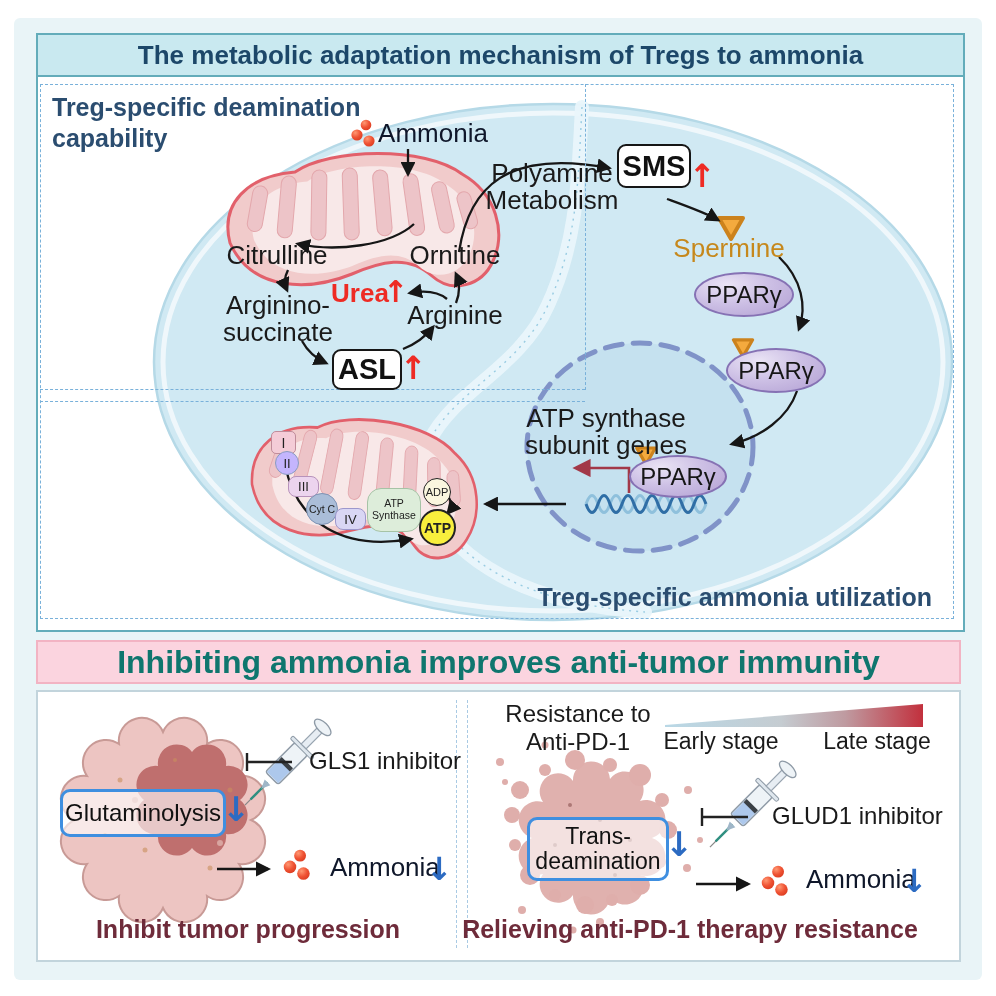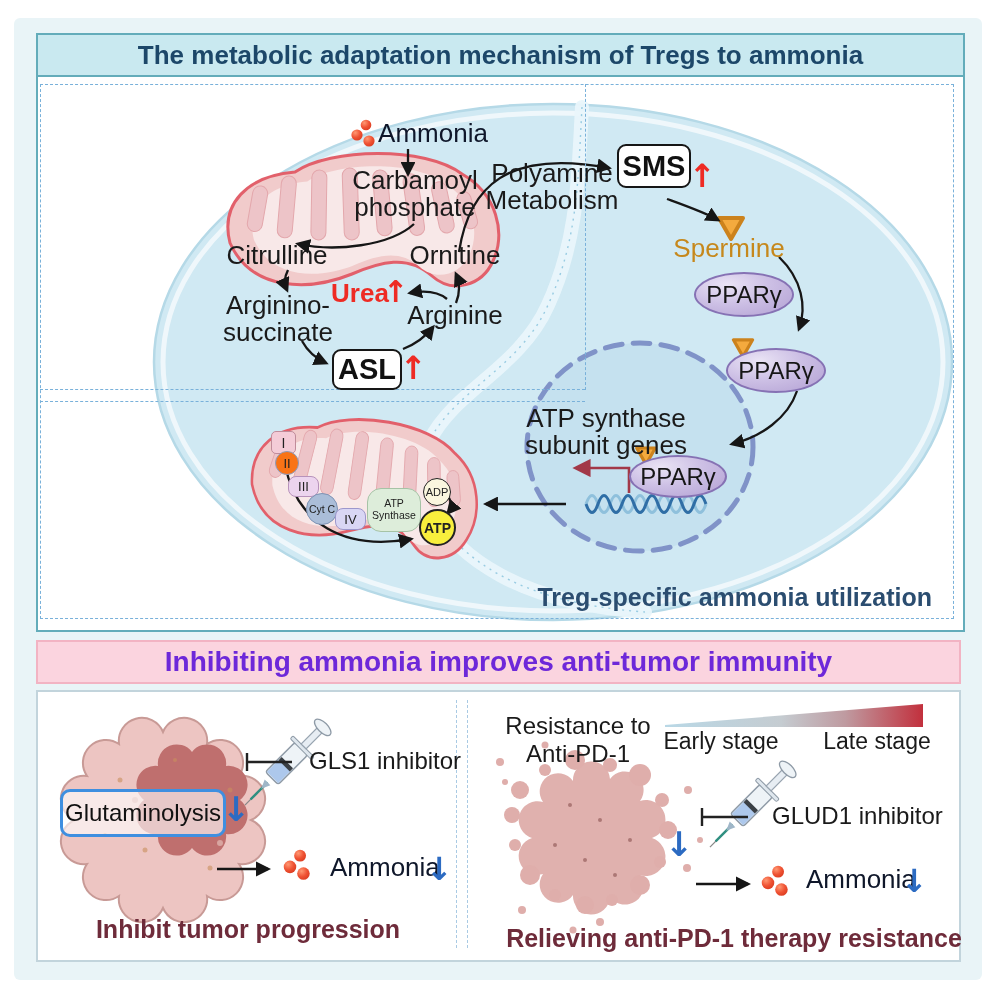--- a/index.html
+++ b/index.html
@@ -6,21 +6,21 @@
   .page{position:relative;width:996px;height:996px;background:#ffffff;font-family:"Liberation Sans",sans-serif;overflow:hidden;}
   .backdrop{position:absolute;left:14px;top:18px;width:968px;height:962px;background:#e9f4f7;border-radius:6px;}
   .lbl{position:absolute;color:#1a1a1a;font-size:26px;line-height:1.04;text-align:center;white-space:nowrap;transform:translateX(-50%);}
   .lbl-left{transform:none;text-align:left;}
   .lbl-right{transform:none;text-align:right;}
   .svgbg{position:absolute;left:0;top:0;z-index:1;pointer-events:none;} .z3{z-index:3;}
   .topbox{position:absolute;left:36px;top:33px;width:925px;height:595px;border:2px solid #63acba;background:#ffffff;z-index:0;}
   .topbar{position:absolute;left:36px;top:33px;width:925px;height:40px;background:#c9e9f0;border:2px solid #63acba;display:flex;align-items:center;justify-content:center;z-index:2;}
   .topbar span{color:#1c4769;font-weight:bold;font-size:26px;}
   .pinkbar{position:absolute;left:36px;top:640px;width:925px;height:44px;background:#fbd4df;border:2px solid #f2b3c3;display:flex;align-items:center;justify-content:center;z-index:2;box-sizing:border-box;}
-  .pinkbar span{color:#6d28d9;font-weight:bold;font-size:28px;}
+  .pinkbar span{color:#0f766e;font-weight:bold;font-size:32px;}
   .botbox{position:absolute;left:36px;top:690px;width:925px;height:272px;border:2px solid #c2d4dc;background:#ffffff;z-index:0;box-sizing:border-box;}
   .dash{position:absolute;z-index:2;pointer-events:none;}
   .dash-rect{border:1.6px dashed #79b1da;}
   .dash-h{border-top:1.6px dashed #79b1da;height:0;}
   .dash-v{border-left:1.6px dashed #79b1da;width:0;}
   .dash-v2{border-left:1.6px dashed #a9cae4;width:0;}
   .sec-title{position:absolute;color:#2b4d70;font-weight:bold;font-size:25px;line-height:1.22;z-index:3;}
   .pillbox{position:absolute;background:#ffffff;border:2.6px solid #161616;border-radius:9px;display:flex;align-items:center;justify-content:center;font-weight:bold;font-size:29px;color:#111;z-index:3;}
   .pparg{position:absolute;border:2.5px solid #8672b4;border-radius:50%;background:radial-gradient(ellipse at 32% 26%, #eae4f5 0%, #cdc0e5 45%, #b2a0d3 100%);display:flex;align-items:center;justify-content:center;font-size:24px;color:#161616;z-index:3;}
   .uparr{position:absolute;color:#ee2b24;font-weight:bold;font-family:"DejaVu Sans",sans-serif;z-index:4;line-height:1;}
@@ -224,29 +224,29 @@
     </g>
   </svg>
 
   <div class="dash dash-rect" style="left:40px;top:84px;width:912px;height:533px;"></div>
   <div class="dash dash-h" style="left:40px;top:389px;width:545px;"></div>
   <div class="dash dash-h" style="left:40px;top:401px;width:545px;"></div>
   <div class="dash dash-v" style="left:585px;top:84px;height:306px;"></div>
   <div class="dash dash-v2" style="left:456px;top:700px;height:248px;"></div>
   <div class="dash dash-v2" style="left:467px;top:700px;height:248px;"></div>
 
+  <div class="sec-title" style="left:52px;top:92px;">
+    <span>Treg-specific deamination</span><br>
+    <span>capability</span>
+  </div>
   <div class="sec-title lbl-right" style="right:64px;top:582px;z-index:3;">
     <span>Treg-specific ammonia utilization</span>
   </div>
 
   <div class="lbl ammon z3" style="left:433px;top:120px;">Ammonia</div>
-  <div class="lbl z3" style="left:415px;top:167px;">
-    <span>Carbamoyl</span><br>
-    <span>phosphate</span>
-  </div>
   <div class="lbl z3" style="left:277px;top:242px;">Citrulline</div>
   <div class="lbl z3" style="left:455px;top:242px;">Ornitine</div>
   <div class="lbl z3" style="left:360px;top:280px;color:#ee2b24;font-weight:bold;">Urea</div>
   <div class="uparr" style="left:383px;top:277px;font-size:30px;">↑</div>
   <div class="lbl z3" style="left:278px;top:292px;">
     <span>Arginino-</span><br>
     <span>succinate</span>
   </div>
   <div class="lbl z3" style="left:455px;top:302px;">Arginine</div>
 
@@ -277,21 +277,21 @@
   </div>
 
   <div class="lbl z3" style="left:606px;top:405px;">
     <span>ATP synthase</span><br>
     <span>subunit genes</span>
   </div>
 
   <div class="etc" style="left:271px;top:431px;width:25px;height:23px;background:#f4ccd7;border:1.5px solid #c08c9a;border-radius:5px;font-size:14px;">
     <span>I</span>
   </div>
-  <div class="etc" style="left:275px;top:451px;width:24px;height:24px;background:#f97316;border:1.5px solid #8a9cc0;border-radius:50%;font-size:13px;">
+  <div class="etc" style="left:275px;top:451px;width:24px;height:24px;background:#c4b5fd;border:1.5px solid #8a9cc0;border-radius:50%;font-size:13px;">
     <span>II</span>
   </div>
   <div class="etc" style="left:288px;top:476px;width:31px;height:21px;background:#ecd4ee;border:1.5px solid #b792bb;border-radius:8px;font-size:13px;">
     <span>III</span>
   </div>
   <div class="etc" style="left:306px;top:493px;width:32px;height:32px;background:#aabdd8;border:1.5px solid #7e93b5;border-radius:50%;font-size:10.5px;">
     <span>Cyt C</span>
   </div>
   <div class="etc" style="left:335px;top:508px;width:31px;height:22px;background:#d9d6f4;border:1.5px solid #9d97cc;border-radius:8px;font-size:13px;">
     <span>IV</span>
@@ -309,25 +309,29 @@
 
   <div class="bluebox" style="left:60px;top:789px;width:160px;height:42px;font-size:24px;">
     <span>Glutaminolysis</span>
   </div>
   <div class="dnarr" style="left:222px;top:792px;font-size:34px;">↓</div>
   <div class="lbl lbl-left z3" style="left:309px;top:749px;font-size:24px;">GLS1 inhibitor</div>
   <div class="lbl lbl-left ammon z3" style="left:330px;top:854px;">Ammonia</div>
   <div class="dnarr" style="left:426px;top:853px;font-size:32px;">↓</div>
   <div class="caption" style="left:248px;top:915px;">Inhibit tumor progression</div>
 
-  <div class="lbl z3" style="left:578px;top:700px;font-size:24px;line-height:1.15;margin-top:12px;">
+  <div class="lbl z3" style="left:578px;top:700px;font-size:24px;line-height:1.15;">
     <span>Resistance to</span><br>
     <span>Anti-PD-1</span>
   </div>
   <div class="lbl z3" style="left:721px;top:730px;font-size:23px;">Early stage</div>
   <div class="lbl z3" style="left:877px;top:730px;font-size:23px;">Late stage</div>
 
+  <div class="bluebox" style="left:527px;top:817px;width:136px;height:58px;font-size:23px;line-height:1.1;flex-direction:column;">
+    <span>Trans-</span>
+    <span>deamination</span>
+  </div>
   <div class="dnarr" style="left:665px;top:827px;font-size:34px;">↓</div>
   <div class="lbl lbl-left z3" style="left:772px;top:804px;font-size:24px;">GLUD1 inhibitor</div>
   <div class="lbl lbl-left ammon z3" style="left:806px;top:866px;">Ammonia</div>
   <div class="dnarr" style="left:901px;top:865px;font-size:32px;">↓</div>
-  <div class="caption" style="left:734px;top:915px;margin-top:9px;">Relieving anti-PD-1 therapy resistance</div>
+  <div class="caption" style="left:690px;top:915px;">Relieving anti-PD-1 therapy resistance</div>
 </div>
 
 </body></html>

